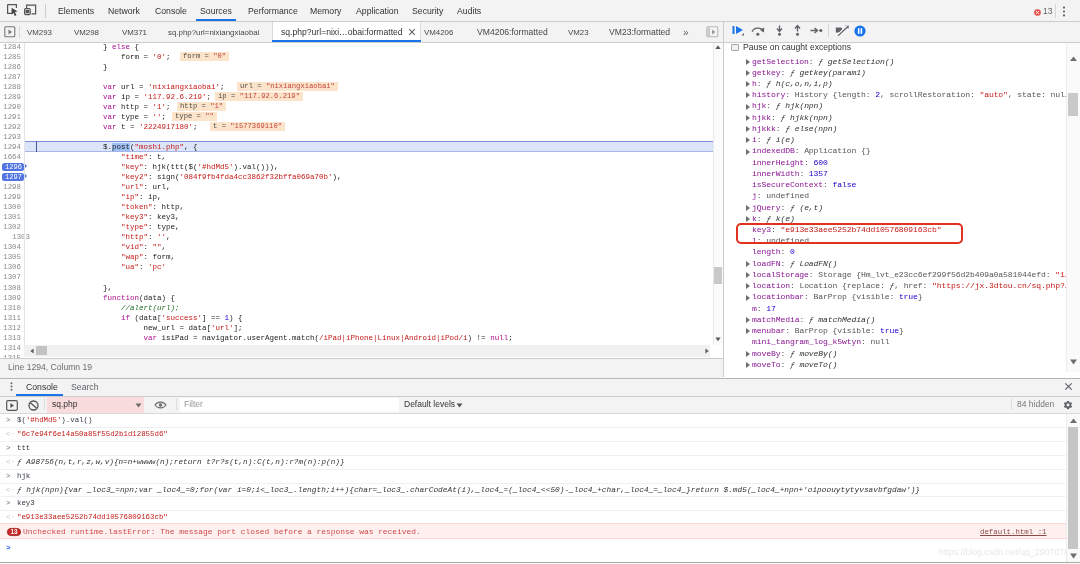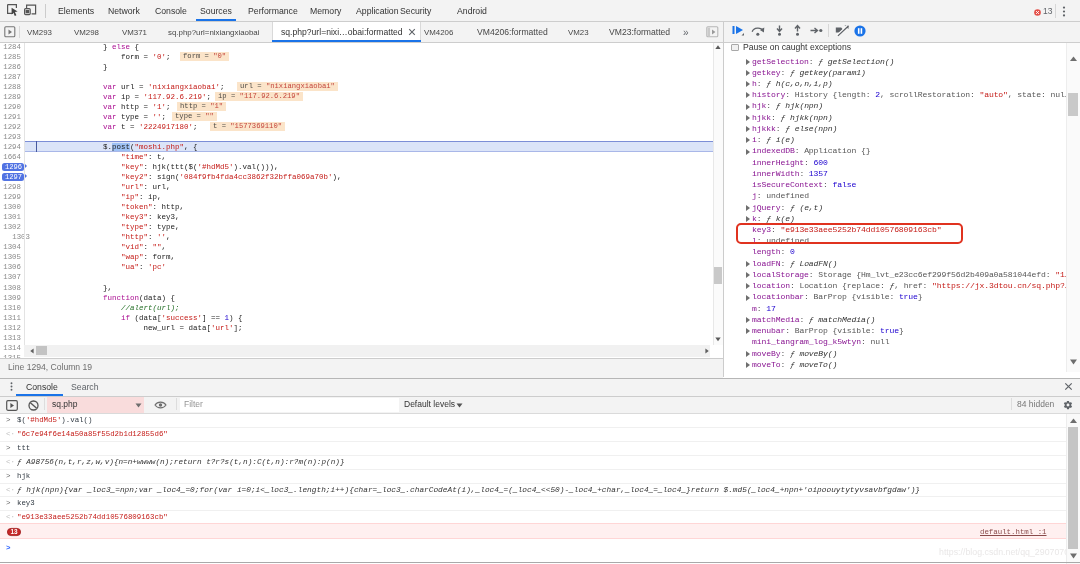--- a/index.html
+++ b/index.html
@@ -43,22 +43,22 @@
 <rect x="1.6" y="5.9" width="3.6" height="3.4" fill="#555"></rect>
 </svg>
 <div class="sep" style="left:45px;top:4px;height:14px"></div>
 <div class="tab" style="left:58px">Elements</div>
 <div class="tab" style="left:108px">Network</div>
 <div class="tab" style="left:155px">Console</div>
 <div class="tab" style="left:200px">Sources</div>
 <div class="tab" style="left:248px">Performance</div>
 <div class="tab" style="left:310px">Memory</div>
 <div class="tab" style="left:356px">Application</div>
-<div class="tab" style="left:400px">Security</div>
-<div class="tab" style="left:457px">Android</div>
+<div class="tab" style="left:412px">Security</div>
+<div class="tab" style="left:457px">Audits</div>
 <div class="a" style="left:196px;top:19px;width:40px;height:2px;background:#1a73e8"></div>
 <svg class="a" style="left:1033.5px;top:8.5px" width="7" height="7" viewBox="0 0 8 8">
 <circle cx="4" cy="4" r="3.8" fill="#e35049"></circle>
 <path d="M2.4 2.4 L5.6 5.6 M5.6 2.4 L2.4 5.6" stroke="#fff" stroke-width="1.1"></path>
 </svg>
 <div class="a" style="left:1043px;top:0;height:21px;line-height:22px;font-size:8.5px;color:#5f6368">13</div>
 <div class="sep" style="left:1055px;top:4px;height:14px;background:#d7d7d7"></div>
 <svg class="a" style="left:1061px;top:6px" width="6" height="11" viewBox="0 0 6 11">
 <circle cx="3" cy="1.6" r="1.1" fill="#5f6368"></circle>
       <circle cx="3" cy="5.5" r="1.1" fill="#5f6368"></circle>
@@ -240,20 +240,21 @@
 <div class="cl" style="top:282.5px;height:10.04px;line-height:10.3px">                },</div>
 <div class="gn" style="left:0;top:292.5px;height:10.04px;line-height:10.3px">1309</div>
 <div class="cl" style="top:292.5px;height:10.04px;line-height:10.3px">                <i class="k">function</i>(data) {</div>
 <div class="gn" style="left:0;top:302.5px;height:10.04px;line-height:10.3px">1310</div>
 <div class="cl" style="top:302.5px;height:10.04px;line-height:10.3px">                    <i class="c">//alert(url);</i></div>
 <div class="gn" style="left:0;top:312.6px;height:10.04px;line-height:10.3px">1311</div>
 <div class="cl" style="top:312.6px;height:10.04px;line-height:10.3px">                    <i class="k">if</i> (data[<span class="s">'success'</span>] == <span class="n">1</span>) {</div>
 <div class="gn" style="left:0;top:322.6px;height:10.04px;line-height:10.3px">1312</div>
 <div class="cl" style="top:322.6px;height:10.04px;line-height:10.3px">                         new_url = data[<span class="s">'url'</span>];</div>
 <div class="gn" style="left:0;top:332.7px;height:10.04px;line-height:10.3px">1313</div>
+<div class="cl" style="top:332.7px;height:10.04px;line-height:10.3px">                         <i class="k">var</i> isiPad = navigator.userAgent.match(<span class="s">/iPad|iPhone|Linux|Android|iPod/i</span>) != <i class="k">null</i>;</div>
 <div class="gn" style="left:0;top:342.7px;height:10.04px;line-height:10.3px">1314</div>
 <div class="a" style="left:23.5px;top:43px;width:1px;height:302px;background:#e3e3e3"></div>
 <div class="ev" style="left:180px;top:51.8px"><span style="color:#4d4a45">form = </span><span style="color:#c4473e">"0"</span></div>
 <div class="ev" style="left:237px;top:82.0px"><span style="color:#4d4a45">url = </span><span style="color:#c4473e">"nixiangxiaobai"</span></div>
 <div class="ev" style="left:215px;top:92.0px"><span style="color:#4d4a45">ip = </span><span style="color:#c4473e">"117.92.6.219"</span></div>
 <div class="ev" style="left:177px;top:102.0px"><span style="color:#4d4a45">http = </span><span style="color:#c4473e">"1"</span></div>
 <div class="ev" style="left:172px;top:112.1px"><span style="color:#4d4a45">type = </span><span style="color:#c4473e">""</span></div>
 <div class="ev" style="left:210px;top:122.1px"><span style="color:#4d4a45">t = </span><span style="color:#c4473e">"1577369110"</span></div>
 <div class="a" style="left:712.5px;top:43px;width:10.5px;height:302px;background:#fbfbfb;border-left:1px solid #e8e8e8"></div>
 <svg class="a" style="left:715px;top:45px" width="6" height="4.5" viewBox="0 0 7 5">
@@ -339,20 +340,21 @@
 <div class="ct" style="top:498.4px;height:10px;line-height:10px;font-size:7.4px">key3</div>
 <div class="hr" style="top:510.4px"></div>
 <div class="chv" style="top:511.9px;height:10px;line-height:10px;color:#c0c0c0">&lt;·</div>
 <div class="ct" style="top:511.9px;height:10px;line-height:10px;font-size:7.4px"><span class="sr">"e913e33aee5252b74dd10576809163cb"</span></div>
 <div class="hr" style="top:523.3px"></div>
 <div class="a" style="left:0;top:523.3px;width:1066px;height:16px;background:#fff0f0;border-top:1px solid #ffd6d6;border-bottom:1px solid #ffd6d6"></div>
 <svg class="a" style="left:7px;top:527.6px" width="14" height="8" viewBox="0 0 14 8">
 <rect x="0.4" y="0.4" width="13.2" height="7.2" rx="3.6" fill="#c62828" stroke="#9e1c1c" stroke-width="0.8"></rect>
 <text x="7" y="6.2" font-size="6.4" font-weight="bold" font-family="Liberation Sans" fill="#fff" text-anchor="middle">13</text>
 </svg>
+<div class="ct" style="left:23px;top:527px;height:10px;line-height:10px;font-size:7.9px;color:#d04949">Unchecked runtime.lastError: The message port closed before a response was received.</div>
 <div class="ct" style="left:980px;top:527px;height:10px;line-height:10px;color:#8a4a4a;text-decoration:underline">default.html :1</div>
 <div class="chv" style="top:543px;height:10px;line-height:10px;color:#2962ff;font-weight:bold">&gt;</div>
 <div class="a" style="left:939px;top:547px;height:11px;line-height:11px;font-size:8.8px;color:#e9e7e7">https://blog.csdn.net/qq_29070703</div>
 <div class="a" style="left:1066px;top:414px;width:14px;height:150px;background:#fafafa;border-left:1px solid #ededed"></div>
 <svg class="a" style="left:1069px;top:418px" width="9" height="6" viewBox="0 0 9 6">
       <path d="M4.5 0.5 L8 5 L1 5 Z" fill="#6e6e6e"></path>
     </svg>
 <div class="a" style="left:1068px;top:427px;width:9.5px;height:122px;background:#c5c5c5"></div>
 <svg class="a" style="left:1069px;top:553px" width="9" height="6" viewBox="0 0 9 6">
       <path d="M4.5 5.5 L8 0.5 L1 0.5 Z" fill="#6e6e6e"></path>

